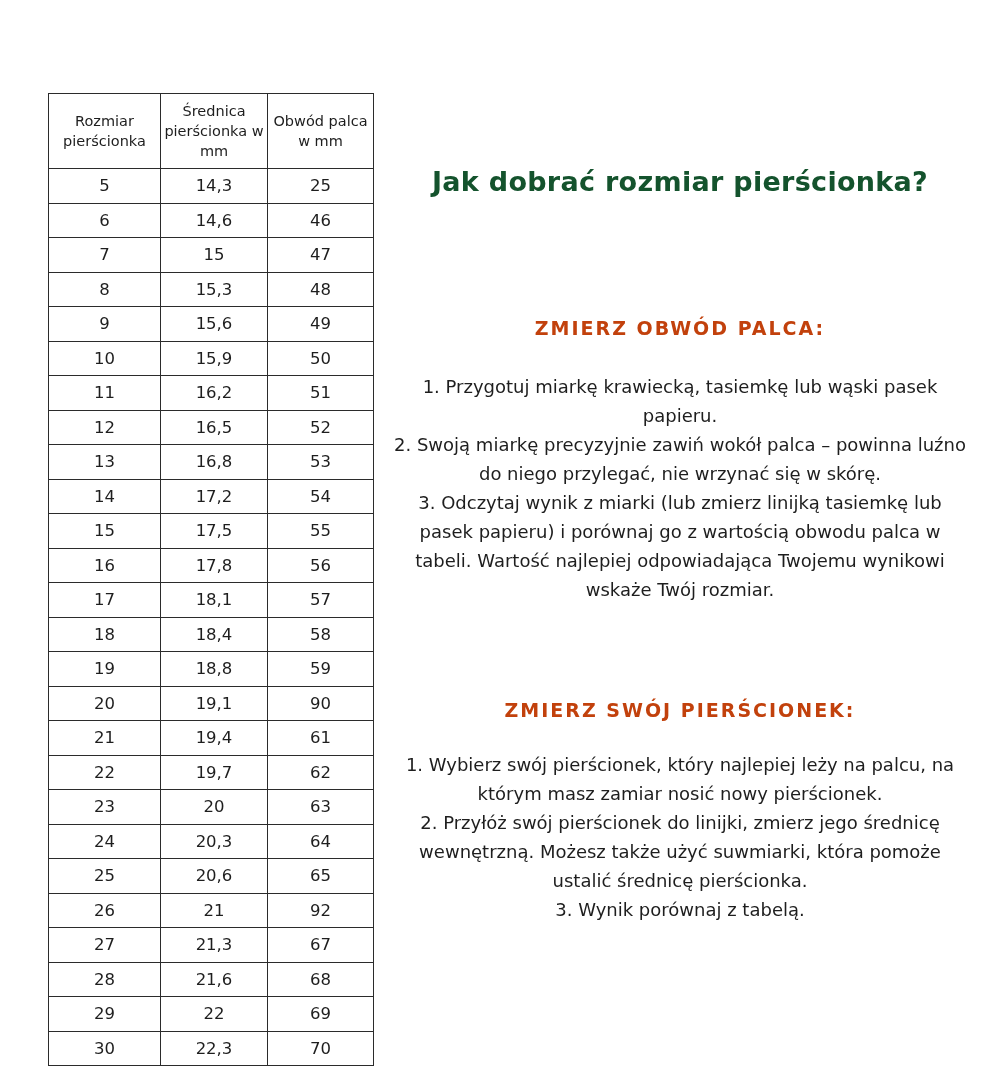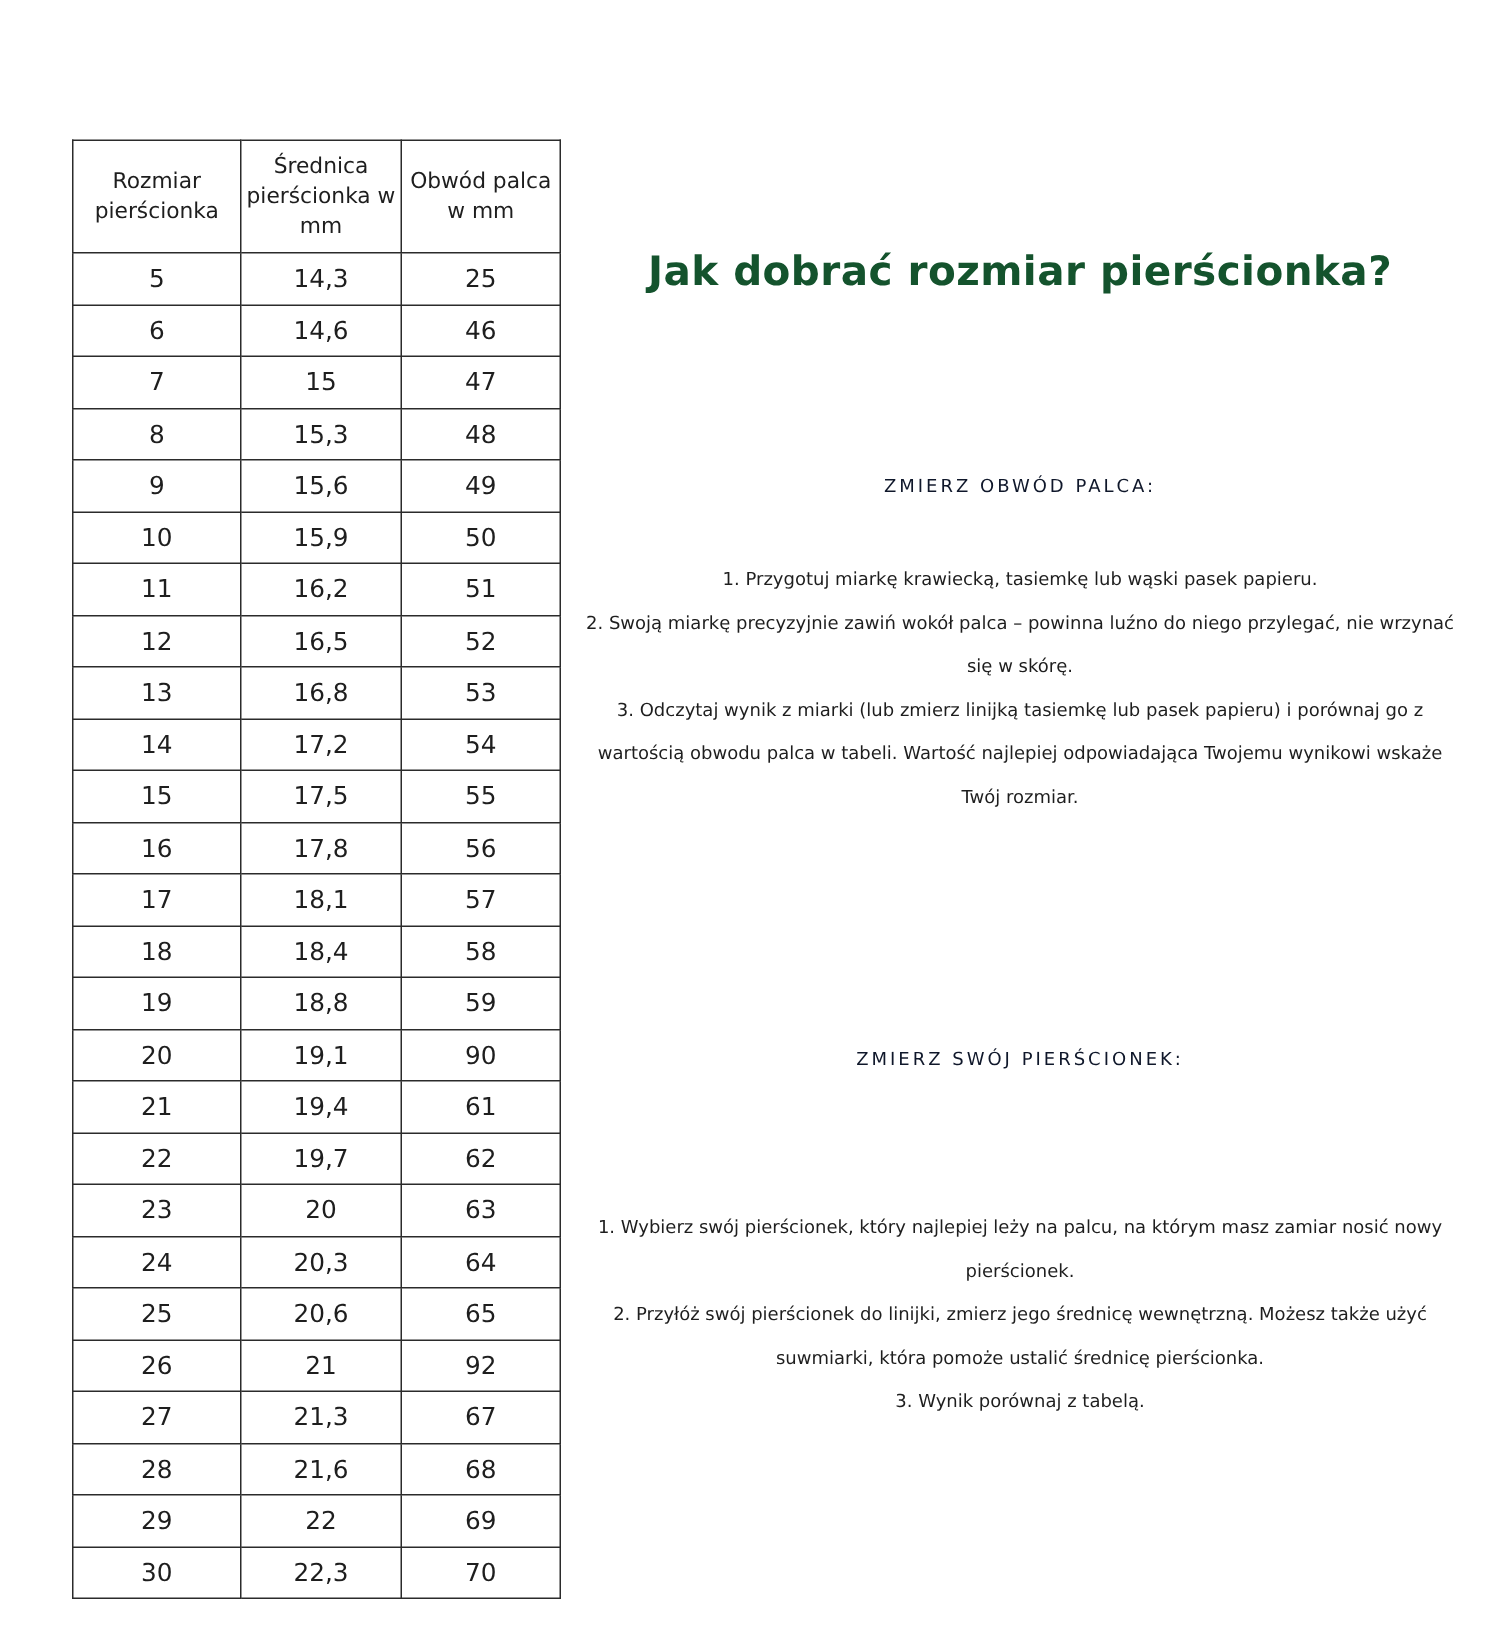--- a/index.html
+++ b/index.html
@@ -66,38 +66,38 @@
     font-size: 27px;
     font-weight: 700;
     letter-spacing: 0.3px;
     color: #14532d;
   }
   .section-heading {
     position: absolute;
     left: 0;
     width: 100%;
     margin: 0;
-    font-size: 12px;
-    font-weight: 400;
+    font-size: 19px;
+    font-weight: 700;
     letter-spacing: 2px;
-    color: #0f172a;
+    color: #c2410c;
   }
   .heading-1 { top: 317px; }
   .heading-2 { top: 699px; }
   .instruction-list {
     position: absolute;
     left: 0;
     width: 100%;
     margin: 0;
-    font-size: 12px;
+    font-size: 18px;
     line-height: 29px;
     color: #1e1e1e;
   }
   .list-1 { top: 372px; }
-  .list-2 { top: 804px; }
+  .list-2 { top: 750px; }
   .instruction-list p {
     margin: 0;
   }
 </style>
 </head>
 <body>
 
 <div class="page">
 
   <table class="size-table">

